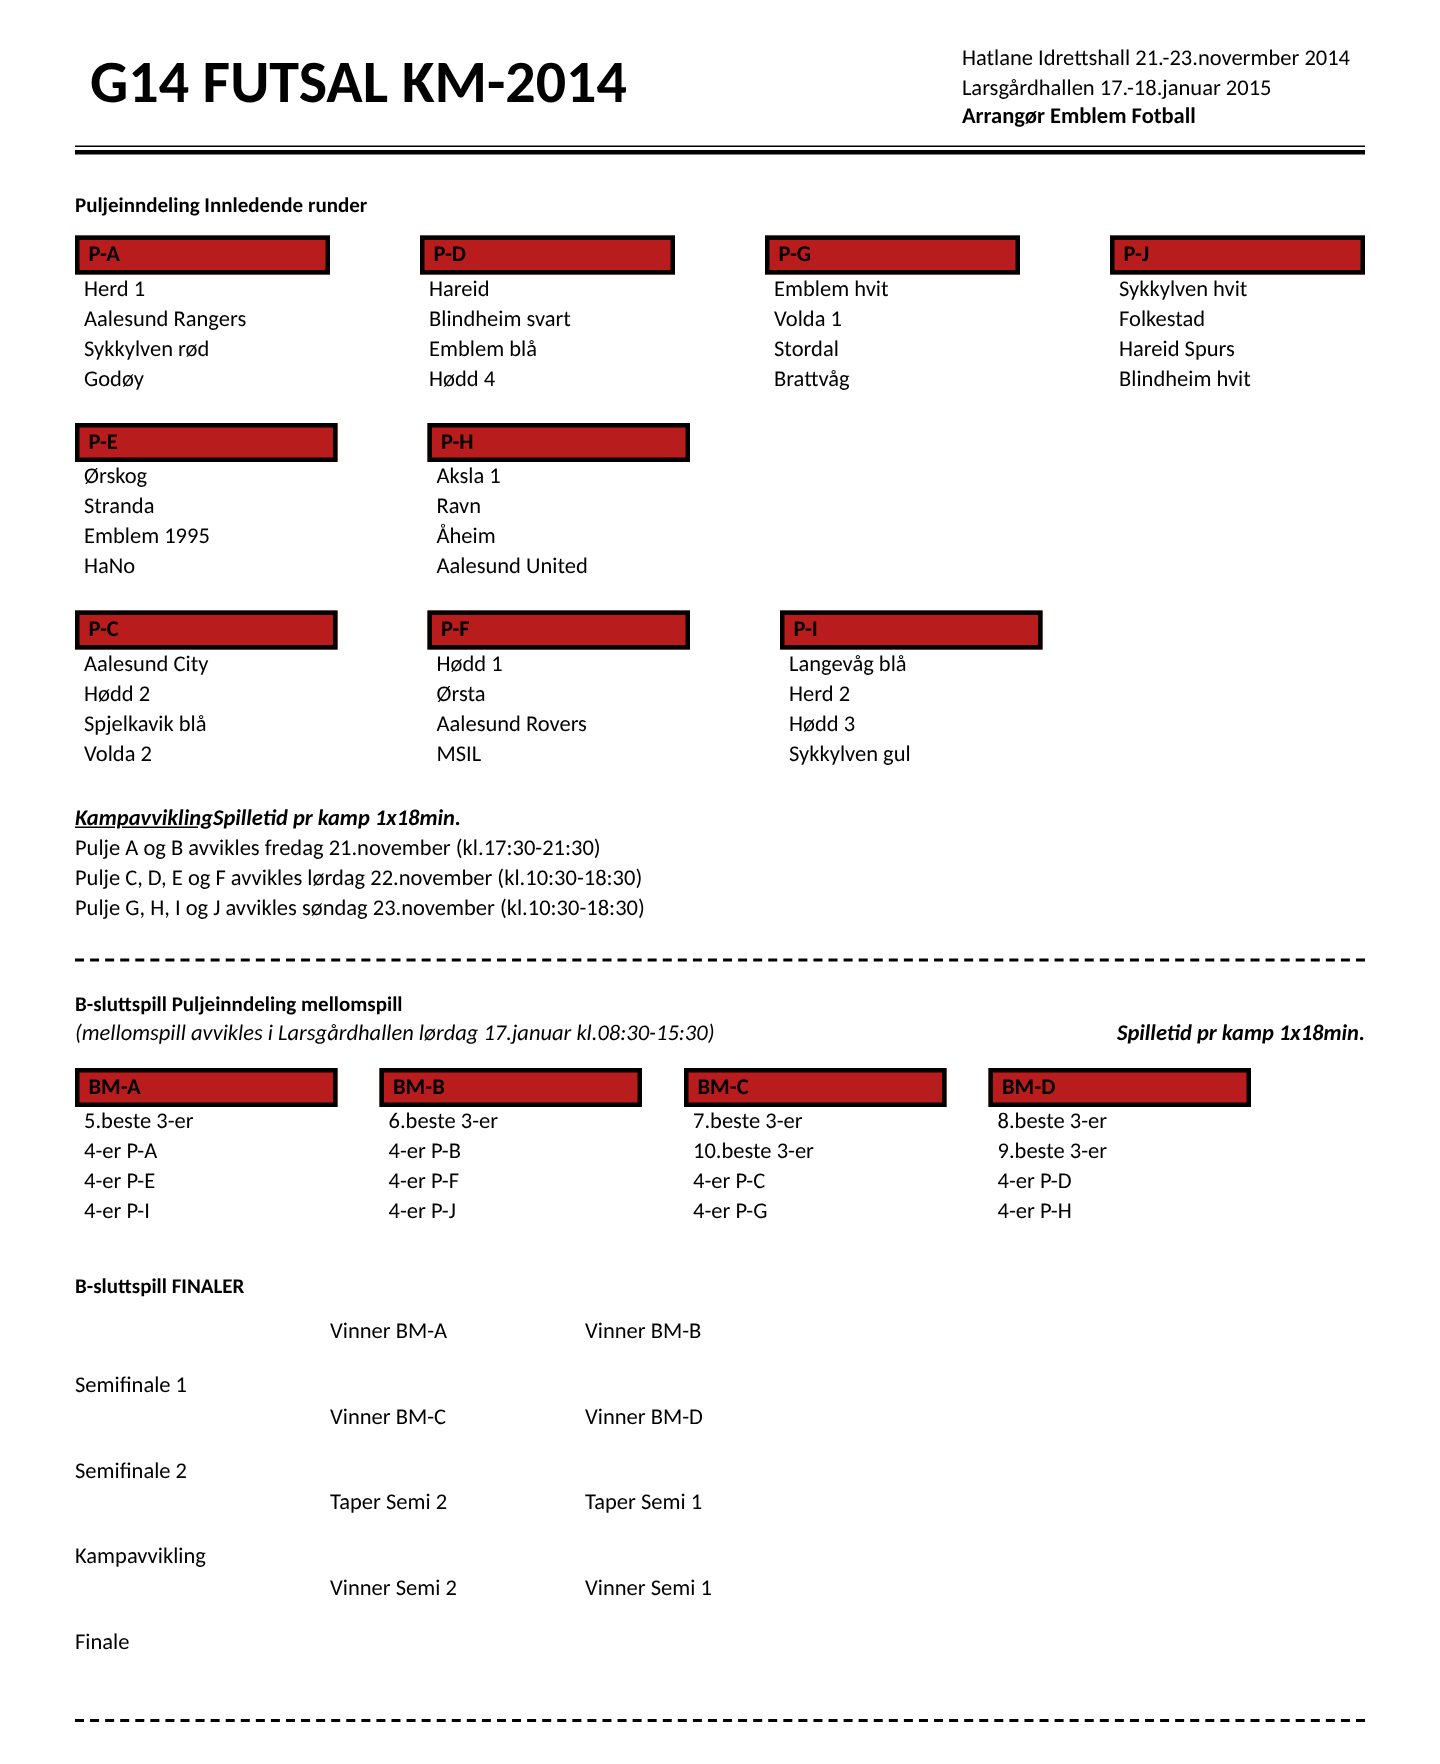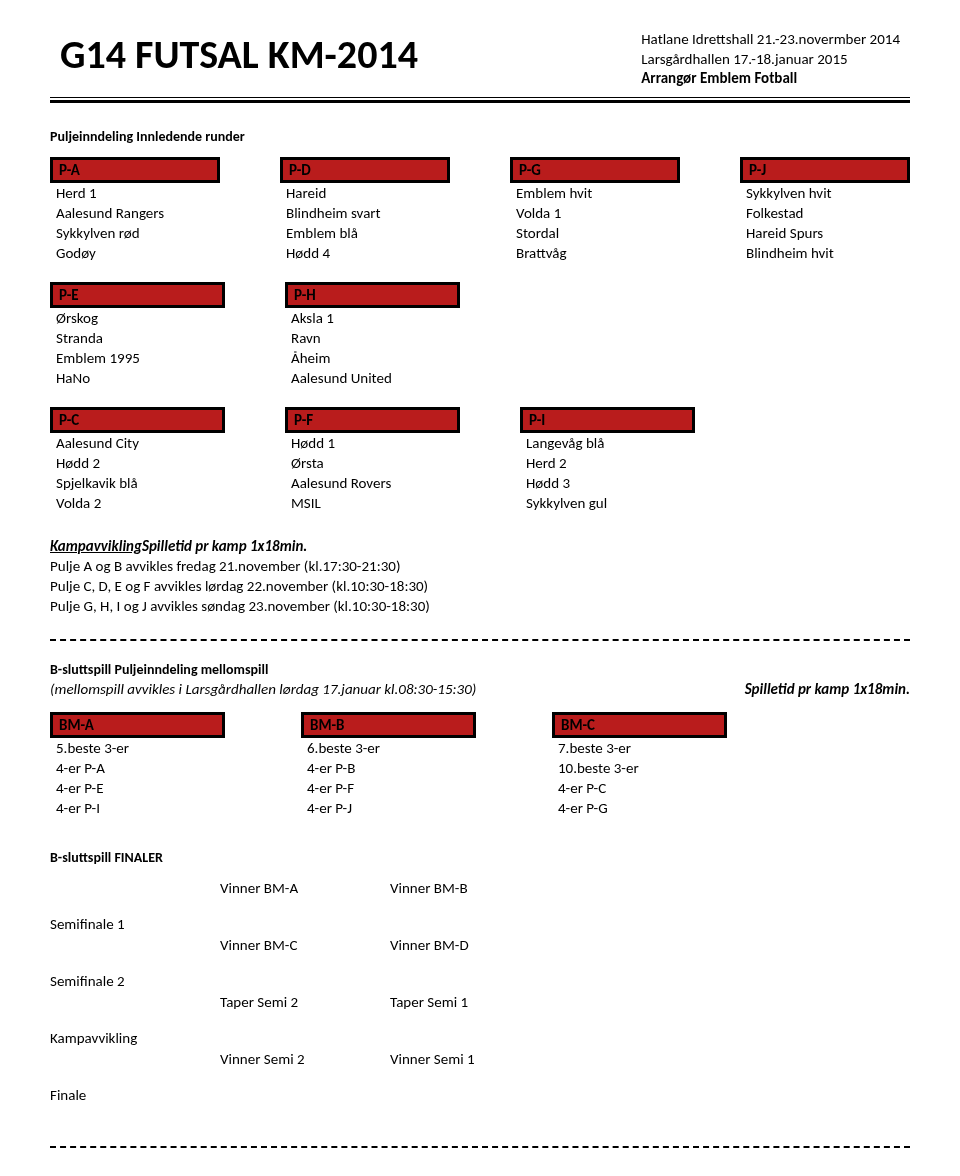--- a/index.html
+++ b/index.html
@@ -39,21 +39,21 @@
   }
   h2.section {
     font-size: 14px;
     margin: 0 0 12px 0;
   }
   .row {
     display: flex;
     gap: 60px;
     margin-bottom: 18px;
   }
-  .row.tight { gap: 76px; }
+  .row.tight { gap: 28px; }
   .group {
     width: 175px;
   }
   .group-header {
     background: #b91c1c;
     border: 3px solid #000000;
     padding: 1px 6px;
     font-weight: bold;
   }
   .group-body div {
@@ -245,20 +245,29 @@
     </div>
     <div class="group">
       <div class="group-header">BM-C</div>
       <div class="group-body">
         <div>7.beste 3-er</div>
         <div>10.beste 3-er</div>
         <div>4-er P-C</div>
         <div>4-er P-G</div>
       </div>
     </div>
+    <div class="group">
+      <div class="group-header">BM-D</div>
+      <div class="group-body">
+        <div>8.beste 3-er</div>
+        <div>9.beste 3-er</div>
+        <div>4-er P-D</div>
+        <div>4-er P-H</div>
+      </div>
+    </div>
   </div>
 
 <h2 class="section" style="margin-top:30px;">B-sluttspill FINALER</h2>
 
 <div class="final-rows" id="final-rows">
     <div class="frow">
       <div class="c1">Semifinale 1</div>
       <div class="c2">Vinner BM-A</div>
       <div class="c3">Vinner BM-B</div>
     </div>

